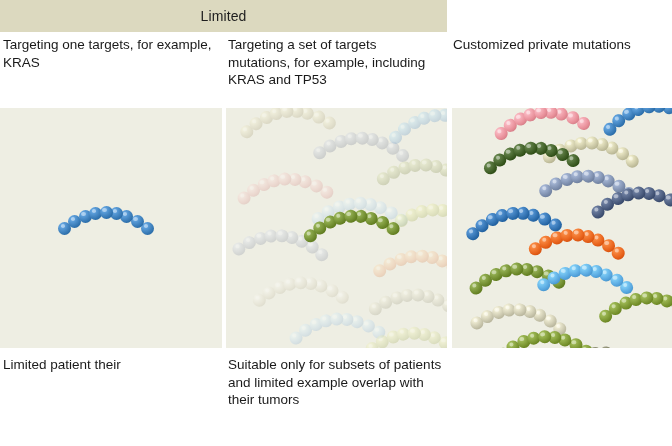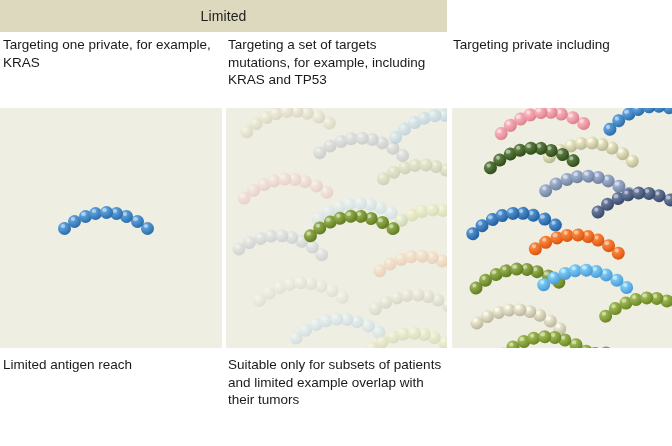--- a/index.html
+++ b/index.html
@@ -74,23 +74,23 @@
 <div class="figure">
 
   <div class="header-row">
     <div class="header-cell header-shared">
       <span>Limited</span>
     </div>
     <div class="header-gap"></div>
   </div>
 
   <div class="top-text-row">
-    <div class="tt tt1">Targeting one private, for example, KRAS</div>
+    <div class="tt tt1">Targeting one targets, for example, KRAS</div>
     <div class="tt tt2">Targeting a set of targets mutations, for example, including KRAS and TP53</div>
-    <div class="tt tt3">Targeting private including</div>
+    <div class="tt tt3">Customized private mutations</div>
   </div>
 
   <div class="panel panel1" id="panel1">
       <div class="chain" style="left: 58px; top: 98px; transform: rotate(0deg);">
         <div class="bead" style="width: 13px; height: 13px; left: 0px; top: 16.25px; background: radial-gradient(circle at 32% 28%, rgb(110, 176, 236) 0%, rgb(58, 124, 184) 58%, rgb(20, 86, 146) 100%); z-index: 5;"></div>
         <div class="bead" style="width: 13px; height: 13px; left: 10.4px; top: 9.14062px; background: radial-gradient(circle at 32% 28%, rgb(110, 176, 236) 0%, rgb(58, 124, 184) 58%, rgb(20, 86, 146) 100%); z-index: 6;"></div>
         <div class="bead" style="width: 13px; height: 13px; left: 20.8px; top: 4.0625px; background: radial-gradient(circle at 32% 28%, rgb(110, 176, 236) 0%, rgb(58, 124, 184) 58%, rgb(20, 86, 146) 100%); z-index: 7;"></div>
         <div class="bead" style="width: 13px; height: 13px; left: 31.2px; top: 1.01562px; background: radial-gradient(circle at 32% 28%, rgb(110, 176, 236) 0%, rgb(58, 124, 184) 58%, rgb(20, 86, 146) 100%); z-index: 8;"></div>
         <div class="bead" style="width: 13px; height: 13px; left: 41.6px; top: 0px; background: radial-gradient(circle at 32% 28%, rgb(110, 176, 236) 0%, rgb(58, 124, 184) 58%, rgb(20, 86, 146) 100%); z-index: 9;"></div>
         <div class="bead" style="width: 13px; height: 13px; left: 52px; top: 1.01562px; background: radial-gradient(circle at 32% 28%, rgb(110, 176, 236) 0%, rgb(58, 124, 184) 58%, rgb(20, 86, 146) 100%); z-index: 8;"></div>
@@ -386,17 +386,17 @@
         <div class="bead" style="width: 13px; height: 13px; left: 83.2px; top: 16.25px; background: radial-gradient(circle at 32% 28%, rgb(174, 201, 101) 0%, rgb(122, 149, 49) 58%, rgb(84, 111, 11) 100%); z-index: 5;"></div>
       </div>
       <div class="chain" style="left: 106px; top: 236px; transform: rotate(3deg);">
         <div class="bead" style="width: 13px; height: 13px; left: 31.2px; top: 1.01562px; background: radial-gradient(circle at 32% 28%, rgb(171, 172, 145) 0%, rgb(119, 120, 93) 58%, rgb(81, 82, 55) 100%); z-index: 8;"></div>
         <div class="bead" style="width: 13px; height: 13px; left: 41.6px; top: 0px; background: radial-gradient(circle at 32% 28%, rgb(171, 172, 145) 0%, rgb(119, 120, 93) 58%, rgb(81, 82, 55) 100%); z-index: 9;"></div>
         <div class="bead" style="width: 13px; height: 13px; left: 52px; top: 1.01562px; background: radial-gradient(circle at 32% 28%, rgb(171, 172, 145) 0%, rgb(119, 120, 93) 58%, rgb(81, 82, 55) 100%); z-index: 8;"></div>
       </div>
     </div>
 
   <div class="bottom-text-row">
-    <div class="bt bt1">Limited antigen reach</div>
+    <div class="bt bt1">Limited patient their</div>
     <div class="bt bt2">Suitable only for subsets of patients and limited example overlap with their tumors</div>
   </div>
 
 </div>
 
 </body></html>

